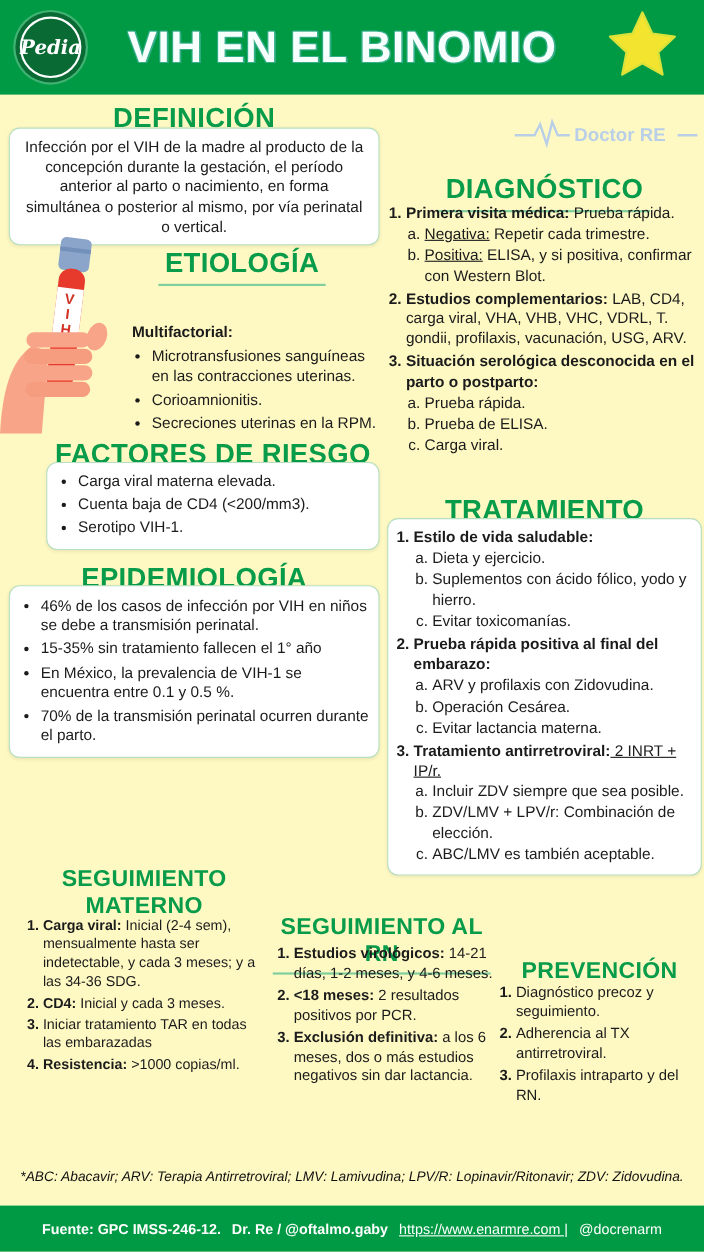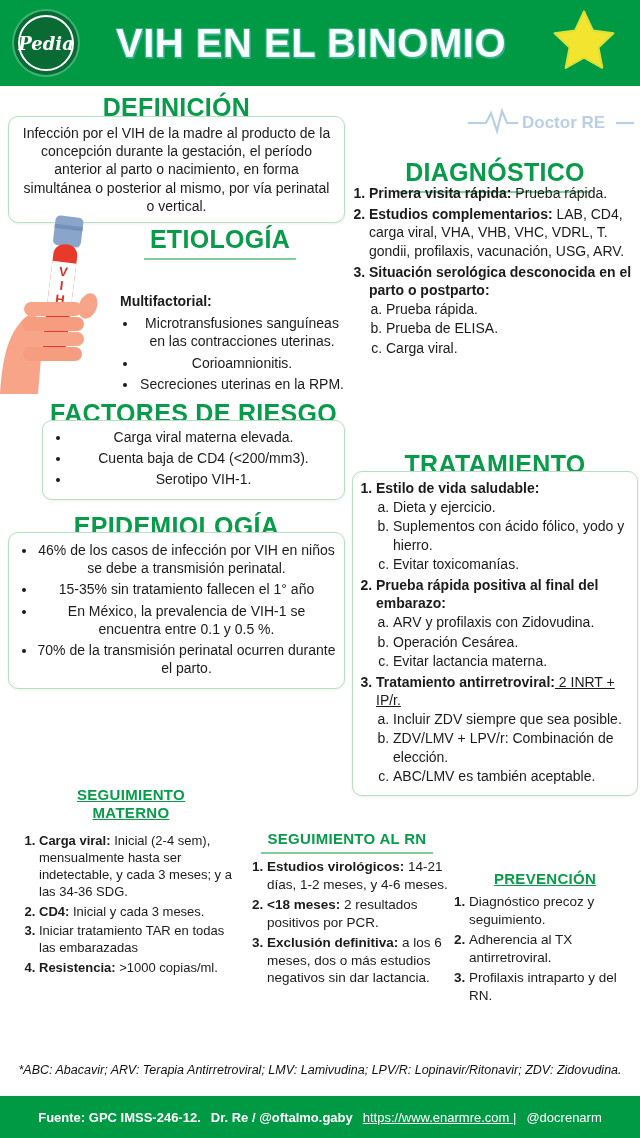--- a/index.html
+++ b/index.html
@@ -1,19 +1,19 @@
 <!DOCTYPE html>
 <html lang="es"><head>
 <meta charset="utf-8">
 <style>
   * { box-sizing: border-box; margin: 0; padding: 0; }
   body { background:#e8e8e8; }
   .canvas{
     position:relative; width:640px; height:1138px; margin:0 auto;
-    background:#ffffff; overflow:hidden;
+    background:#fef9c3; overflow:hidden;
     font-family:"Liberation Sans", sans-serif; color:#1b1b1b;
   }
   
   .header{position:absolute; left:0; top:0; width:640px; height:86px; background:#009a44;}
   .logo{position:absolute; left:14px; top:11px; width:64px; height:64px; border-radius:50%;
         background:#0a6a34; display:flex; align-items:center; justify-content:center;
         box-shadow:0 0 0 2px rgba(255,255,255,.25);}
   .logo-ring{width:56px; height:56px; border-radius:50%; border:2px solid #ffffff;
         display:flex; align-items:center; justify-content:center;}
   .logo-text{color:#ffffff; font-family:"DejaVu Serif", serif; font-style:italic;
@@ -22,32 +22,32 @@
         display:flex; align-items:center; justify-content:center;
         font-size:40px; font-weight:bold; letter-spacing:.5px; color:#f6fffb;
         text-shadow:1.5px 1.5px 0 #35ae8b, -1px -1px 0 #35ae8b, 1px -1px 0 #35ae8b, -1px 1px 0 #35ae8b;}
   .star{position:absolute; right:20px; top:6px;}
   
   .watermark{position:absolute; top:101px; right:4px;}
   
   .h{position:absolute; font-weight:bold; color:#089b4a; font-size:25px;
      text-align:center; letter-spacing:.3px;}
   .h .ul-span{display:inline-block; border-bottom:2px solid #7fcf9e; padding:0 6px 4px 6px;}
-  .h-small{font-size:15px; line-height:1.2;text-decoration:underline;}
+  .h-small{font-size:21px; line-height:1.2;}
   .box{position:absolute; background:#ffffff; border:1.5px solid #b7dfc1; border-radius:10px;
        box-shadow:0 1px 3px rgba(0,0,0,.07);}
   .u{text-decoration:underline;}
   .list{font-size:14px; line-height:1.3;}
   ol.nums{margin:0; padding-left:17px; list-style:decimal;}
   ol.nums>li{margin-bottom:3px;}
   ol.nums>li::marker{font-weight:bold;}
   ol.abc{margin:1px 0 1px 0; padding-left:17px; list-style-type:lower-alpha;}
   ol.abc>li{margin-bottom:1px;}
   ul.dots{margin:0; padding-left:18px;}
-  ul.dots>li{margin-bottom:3px;text-align:center;}
+  ul.dots>li{margin-bottom:3px;}
   
   .def-h{top:93px; left:8px; width:337px;}
   .def-box{top:116px; left:8px; width:337px; padding:7px 10px; font-size:14px;
            line-height:1.3; text-align:center;}
   .eti-h{top:225px; left:110px; width:220px;}
   .hand-svg{position:absolute; left:0px; top:210px;}
   .eti-text{position:absolute; top:247px; left:120px; width:226px;}
   .eti-intro{font-weight:bold; font-size:14px; margin-bottom:4px;margin-top:45px;}
   .fac-h{top:399px; left:42px; width:303px;}
   .fac-box{top:420px; left:42px; width:303px; padding:7px 8px 7px 10px;}
@@ -152,21 +152,25 @@
       <li>70% de la transmisión perinatal ocurren durante el parto.</li>
     </ul>
   </div>
 
   <div class="h dia-h">
     <span class="ul-span">DIAGNÓSTICO</span>
   </div>
   <div class="dia-list list">
     <ol class="nums">
       <li>
-        <b>Primera visita rápida:</b><span> Prueba rápida.</span>
+        <b>Primera visita médica:</b><span> Prueba rápida.</span>
+        <ol class="abc">
+          <li><span class="u">Negativa:</span><span> Repetir cada trimestre.</span></li>
+          <li><span class="u">Positiva:</span><span> ELISA, y si positiva, confirmar con Western Blot.</span></li>
+        </ol>
       </li>
       <li>
         <b>Estudios complementarios:</b><span> LAB, CD4, carga viral, VHA, VHB, VHC, VDRL, T. gondii, profilaxis, vacunación, USG, ARV.</span>
       </li>
       <li>
         <b>Situación serológica desconocida en el parto o postparto:</b>
         <ol class="abc">
           <li>Prueba rápida.</li>
           <li>Prueba de ELISA.</li>
           <li>Carga viral.</li>

